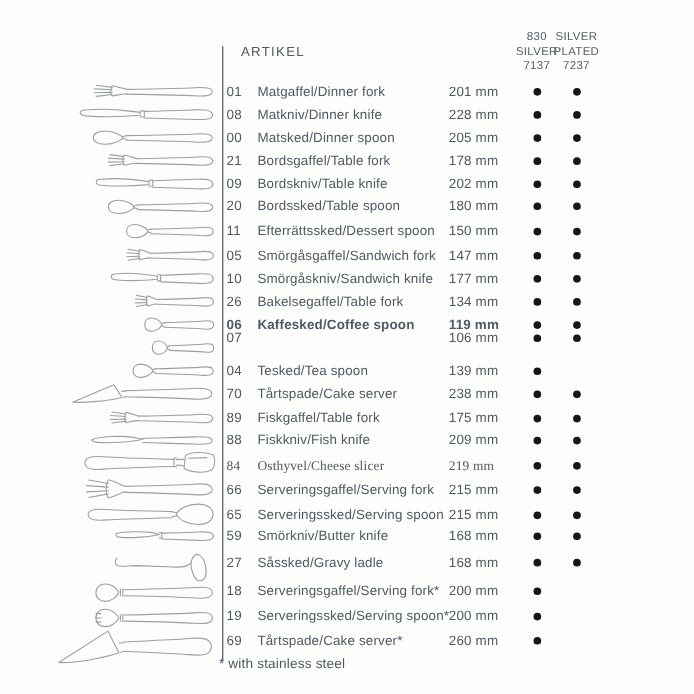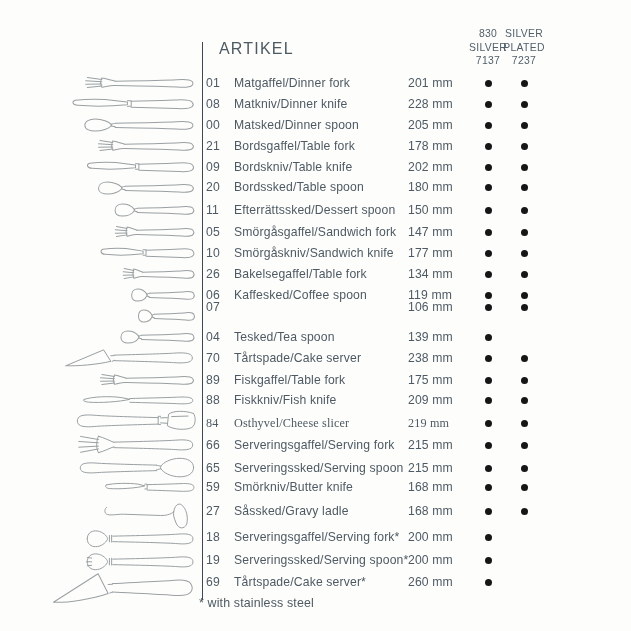--- a/index.html
+++ b/index.html
@@ -1,19 +1,19 @@
 <!DOCTYPE html>
 <html><head>
 <meta charset="utf-8">
 <style>
   html,body{margin:0;padding:0;background:#f6f6f5;}
   #page{position:relative;width:631px;height:631px;background:#fdfdfc;overflow:hidden;
         font-family:"Liberation Sans","DejaVu Sans",sans-serif;color:#4e5a63;}
   #divider{position:absolute;left:202px;top:42px;width:1.3px;height:558px;background:#3d4952;}
-  #artikel{position:absolute;left:219px;top:40px;font-size:16px;letter-spacing:1.2px;color:#4e5a63;text-align:center;}
+  #artikel{position:absolute;left:219px;top:40px;font-size:12px;letter-spacing:1.2px;color:#4e5a63;text-align:center;}
   .colhead{position:absolute;top:27px;width:64px;text-align:center;font-size:10.4px;
            line-height:13.5px;white-space:pre-line;letter-spacing:.3px;color:#51606a;}
   #colhead-830{left:456px;}
   #colhead-plated{left:492px;}
   .row{position:absolute;left:0;width:631px;height:18px;line-height:18px;font-size:12.2px;letter-spacing:.15px;}
   .row .code{position:absolute;left:206px;width:24px;}
   .row .name{position:absolute;left:234px;width:172px;white-space:nowrap;}
   .row .len{position:absolute;left:408px;width:56px;}
   .dot{position:absolute;top:5.5px;width:7px;height:7px;border-radius:50%;background:#161616;}
   .dot1{left:484.5px;}
@@ -221,21 +221,21 @@
     <span class="dot dot1" style="visibility: visible;"></span>
     <span class="dot dot2" style="visibility: visible;"></span>
   </div>
       <div class="row" style="top: 265px;">
     <span class="code">26</span>
     <span class="name">Bakelsegaffel/Table fork</span>
     <span class="len">134 mm</span>
     <span class="dot dot1" style="visibility: visible;"></span>
     <span class="dot dot2" style="visibility: visible;"></span>
   </div>
-      <div class="row" style="top: 286px;">
+      <div class="row" style="top: 286px; font-weight: bold;">
     <span class="code">06</span>
     <span class="name">Kaffesked/Coffee spoon</span>
     <span class="len">119 mm</span>
     <span class="dot dot1" style="visibility: visible;"></span>
     <span class="dot dot2" style="visibility: visible;"></span>
   </div>
       <div class="row" style="top: 298px;">
     <span class="code">07</span>
     <span class="len">106 mm</span>
     <span class="dot dot1" style="visibility: visible;"></span>

